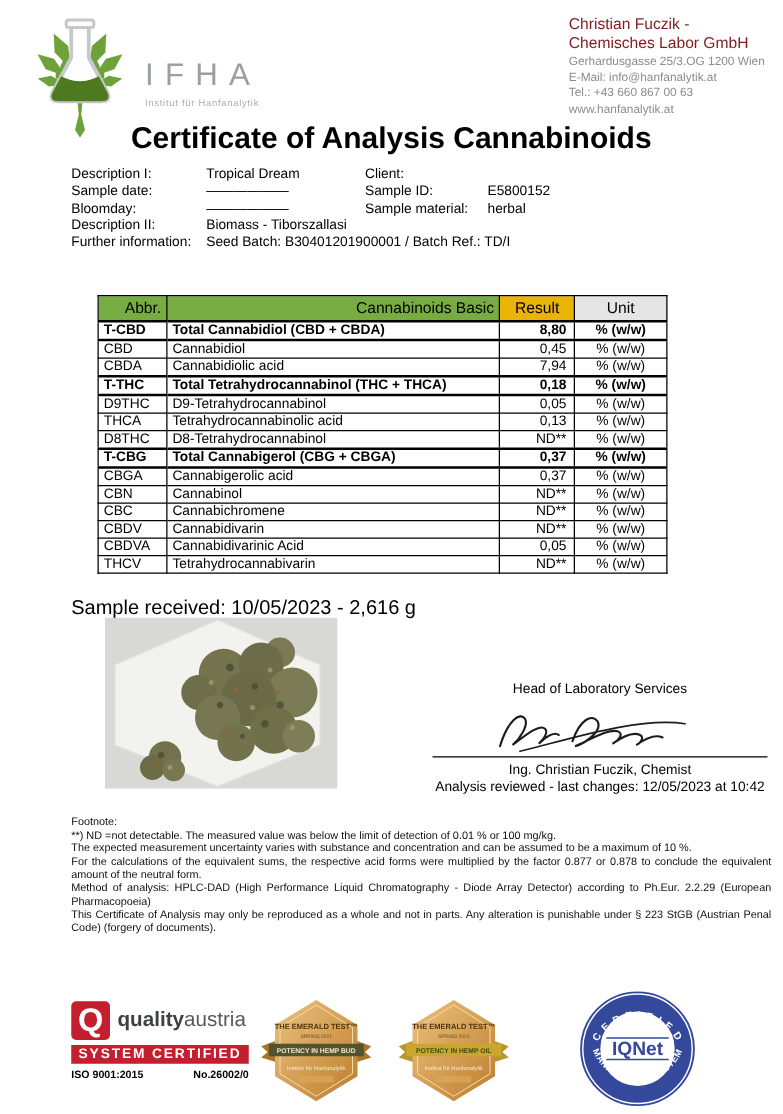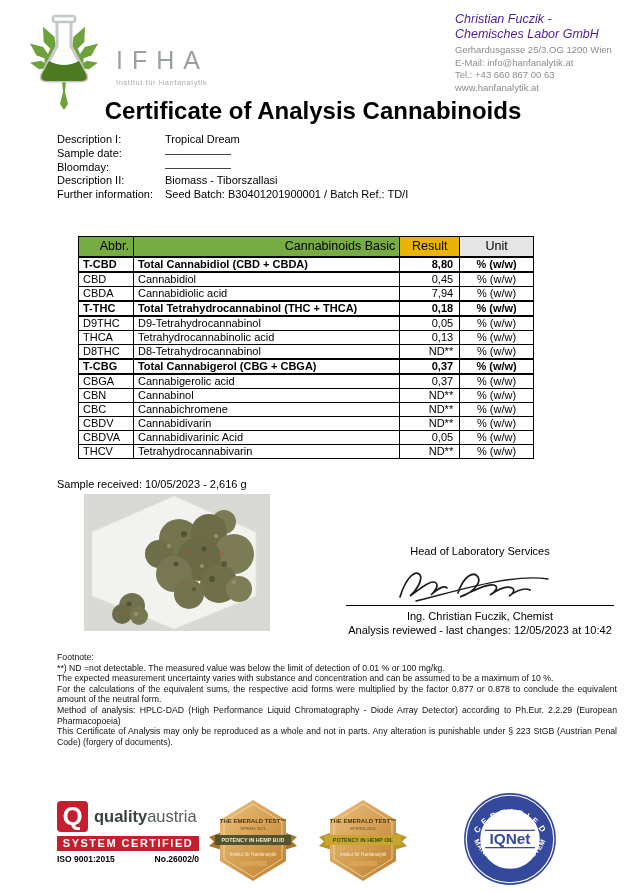--- a/index.html
+++ b/index.html
@@ -7,21 +7,21 @@
   body { font-family:"Liberation Sans", sans-serif; color:#000; }
   .page { position:relative; width:626px; height:891px; background:#fff; overflow:hidden; margin:0 auto; }
 
   
   .logo-block { position:absolute; left:18px; top:12px; display:flex; }
   .logo-text { margin-left:6px; margin-top:34px; }
   .logo-acronym { font-size:25px; color:#9aa09f; letter-spacing:9px; font-weight:400; }
   .logo-subtitle { font-size:7.5px; color:#a8adac; letter-spacing:0.6px; margin-top:3px; }
 
   .contact-block { position:absolute; left:455px; top:12px; color:#7b7e7e; }
-  .contact-company { font-size:12.5px; line-height:15px; color:#4c1d95;font-style:italic; }
+  .contact-company { font-size:12.5px; line-height:15px; color:#7f1d1d; }
   .contact-small { font-size:9.5px; line-height:12.5px; color:#8a8d8d; margin-top:2px; }
 
   
   .doc-title { position:absolute; top:97px; left:0; width:100%; text-align:center;
                font-size:24px; font-weight:bold; color:#000; }
 
   
   .info-section { position:absolute; left:57px; top:133px; width:545px; font-size:11px; }
   .info-row { line-height:13.8px; white-space:nowrap; }
   .ilabel { display:inline-block; width:108px; }
@@ -37,21 +37,21 @@
   .coa-table td { height:14px; line-height:13px; }
   .col-abbr { width:55px; }
   .col-name { width:267px; }
   .col-result { width:60px; }
   .col-unit { width:74px; }
   td.col-result { text-align:right; padding-right:6px; }
   td.col-unit { text-align:center; }
   .bold-row td { font-weight:bold; border-top-width:2px; border-bottom-width:2px; }
 
   
-  .sample-received { position:absolute; left:57px; top:478px; font-size:11px; }
+  .sample-received { position:absolute; left:57px; top:478px; font-size:16px; }
   .sample-photo { position:absolute; left:84px; top:494px; width:186px; height:137px; }
 
   
   .signature-block { position:absolute; left:340px; top:545px; width:280px; text-align:center; font-size:11px; }
   .sig-svg { display:block; margin:2px auto 0; }
   .sig-line { border-top:1px solid #000; width:268px; margin:0 auto 3px; }
   .sig-name, .sig-review { line-height:14px; }
 
   
   .footnote { position:absolute; left:57px; top:652px; width:560px; font-size:8.7px; line-height:10.6px; color:#111; }
@@ -118,20 +118,25 @@
 
   <div class="doc-title">Certificate of Analysis Cannabinoids</div>
 
   <div class="info-section">
     <div class="info-col-left">
       <div class="info-row"><span class="ilabel">Description I:</span><span class="ivalue">Tropical Dream</span></div>
       <div class="info-row"><span class="ilabel">Sample date:</span><span class="ivalue">——————</span></div>
       <div class="info-row"><span class="ilabel">Bloomday:</span><span class="ivalue">——————</span></div>
       <div class="info-row"><span class="ilabel">Description II:</span><span class="ivalue">Biomass - Tiborszallasi</span></div>
       <div class="info-row"><span class="ilabel">Further information:</span><span class="ivalue">Seed Batch: B30401201900001 / Batch Ref.: TD/I</span></div>
+    </div>
+    <div class="info-col-right">
+      <div class="info-row"><span class="ilabel">Client:</span><span class="ivalue"></span></div>
+      <div class="info-row"><span class="ilabel">Sample ID:</span><span class="ivalue">E5800152</span></div>
+      <div class="info-row"><span class="ilabel">Sample material:</span><span class="ivalue">herbal</span></div>
     </div>
   </div>
 
   <table class="coa-table">
     <thead>
       <tr>
         <th class="col-abbr" style="background: rgb(118, 172, 65);">Abbr.</th>
         <th class="col-name" style="background: rgb(118, 172, 65);">Cannabinoids Basic</th>
         <th class="col-result" style="background: #eab308;">Result</th>
         <th class="col-unit" style="background: #e5e5e5;">Unit</th>

